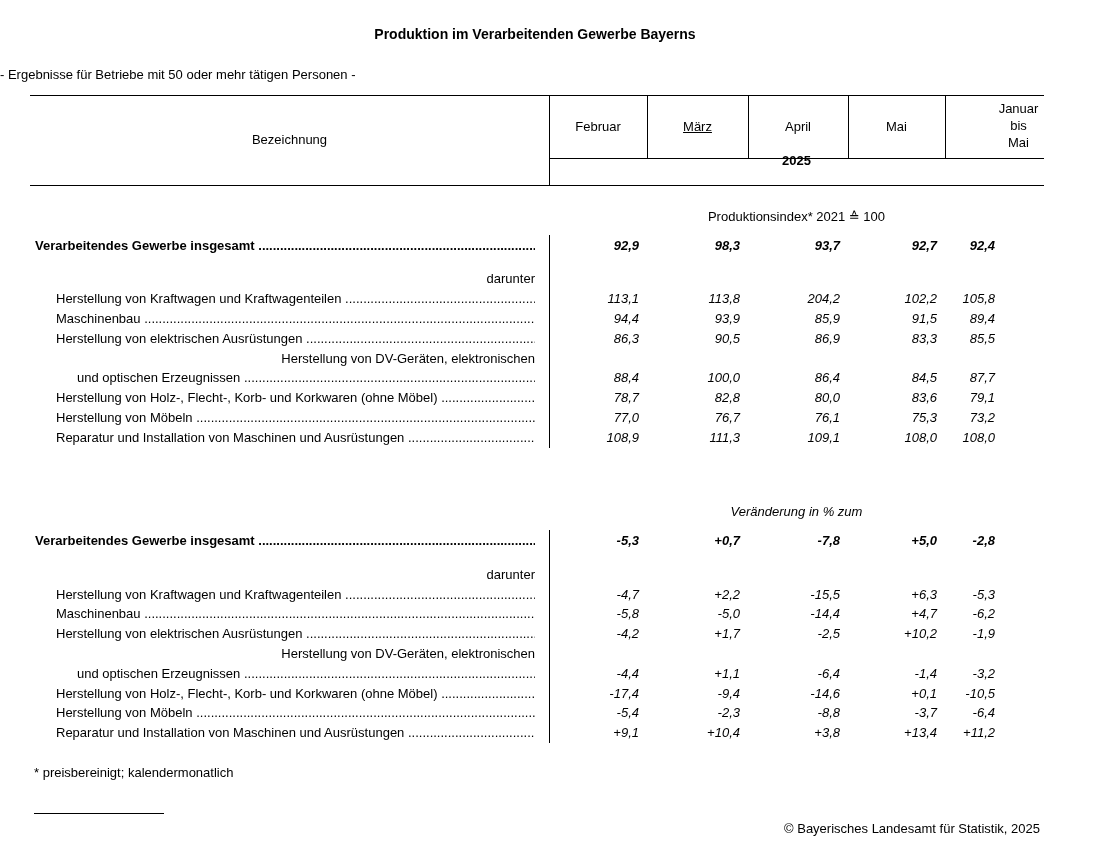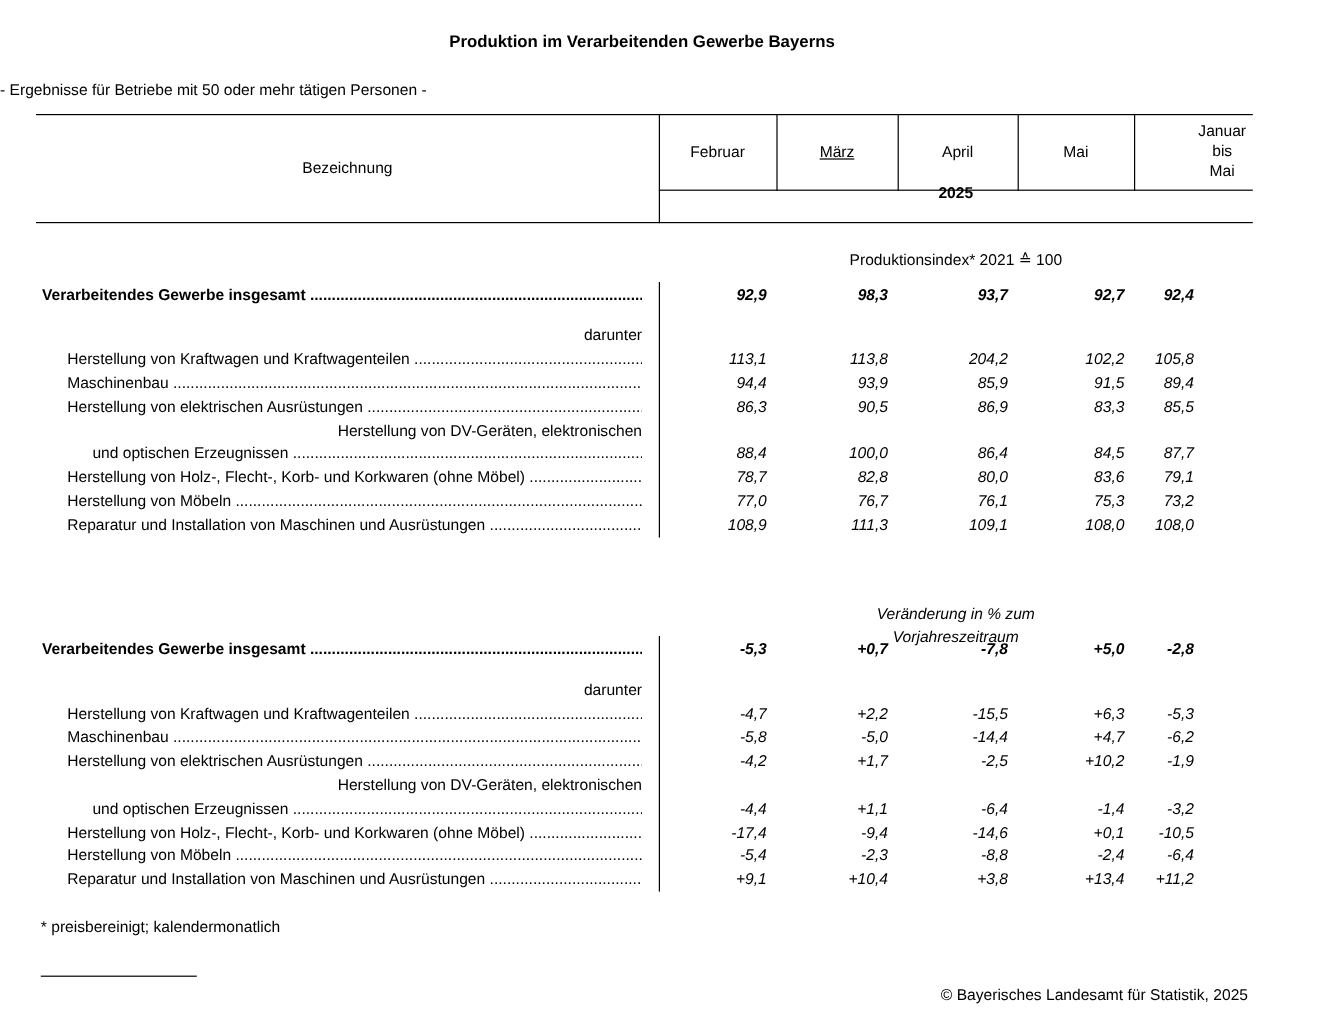--- a/index.html
+++ b/index.html
@@ -122,21 +122,20 @@
   <div class="lbl i1 dotted">Reparatur und Installation von Maschinen und Ausrüstungen</div>
   <div class="val c0">108,9</div>
   <div class="val c1">111,3</div>
   <div class="val c2">109,1</div>
   <div class="val c3">108,0</div>
   <div class="val c4">108,0</div>
 </div>
 
 <div class="unit it" style="left:549px; width:495px; top:502px;">
   <div>Veränderung in % zum</div>
-  <div>Vorjahreszeitraum</div>
 </div>
 <div class="vline" style="left:549px; top:530px; height:213px;"></div>
 
 <div class="row" style="top:531px;">
   <div class="lbl bold dotted">Verarbeitendes Gewerbe insgesamt</div>
   <div class="val bold c0">-5,3</div>
   <div class="val bold c1">+0,7</div>
   <div class="val bold c2">-7,8</div>
   <div class="val bold c3">+5,0</div>
   <div class="val bold c4">-2,8</div>
@@ -186,21 +185,21 @@
   <div class="val c1">-9,4</div>
   <div class="val c2">-14,6</div>
   <div class="val c3">+0,1</div>
   <div class="val c4">-10,5</div>
 </div>
 <div class="row" style="top:703px;">
   <div class="lbl i1 dotted">Herstellung von Möbeln</div>
   <div class="val c0">-5,4</div>
   <div class="val c1">-2,3</div>
   <div class="val c2">-8,8</div>
-  <div class="val c3">-2,4</div>
+  <div class="val c3">-3,7</div>
   <div class="val c4">-6,4</div>
 </div>
 <div class="row" style="top:723px;">
   <div class="lbl i1 dotted">Reparatur und Installation von Maschinen und Ausrüstungen</div>
   <div class="val c0">+9,1</div>
   <div class="val c1">+10,4</div>
   <div class="val c2">+3,8</div>
   <div class="val c3">+13,4</div>
   <div class="val c4">+11,2</div>
 </div>

